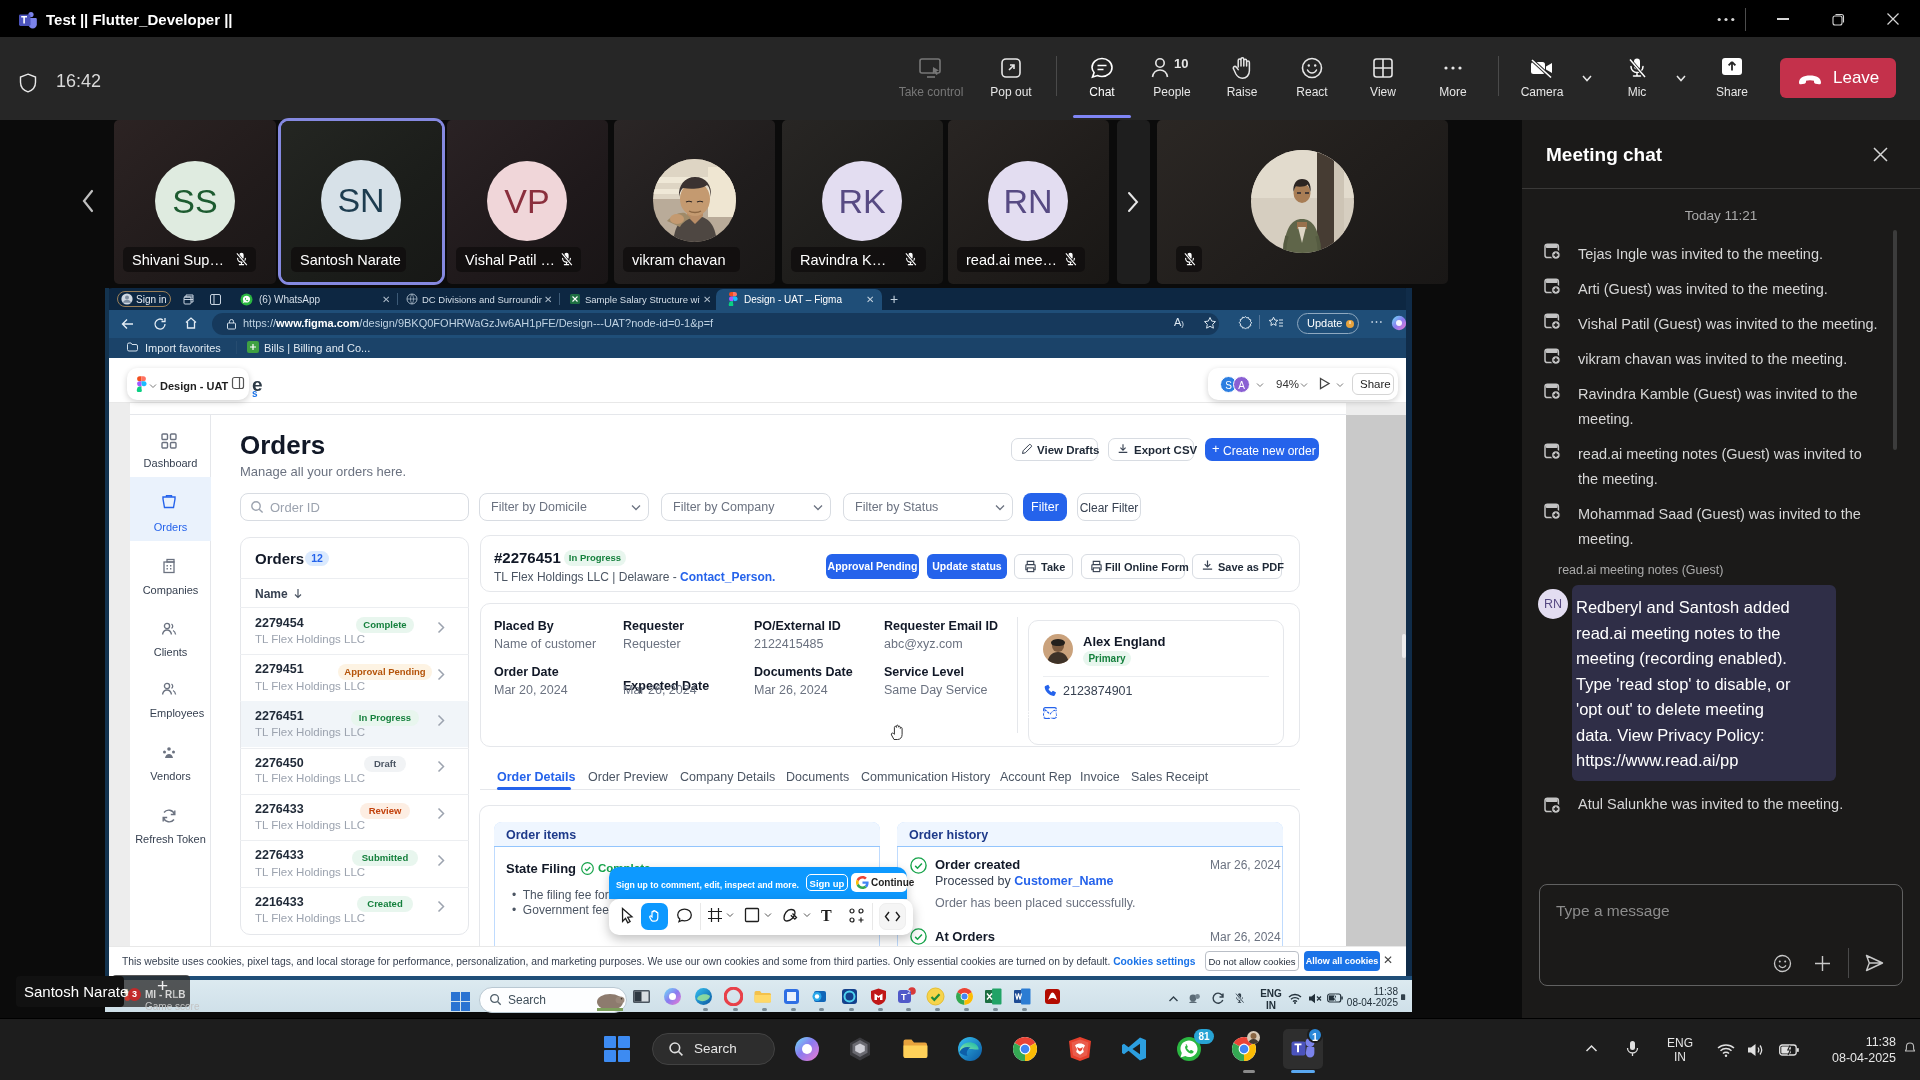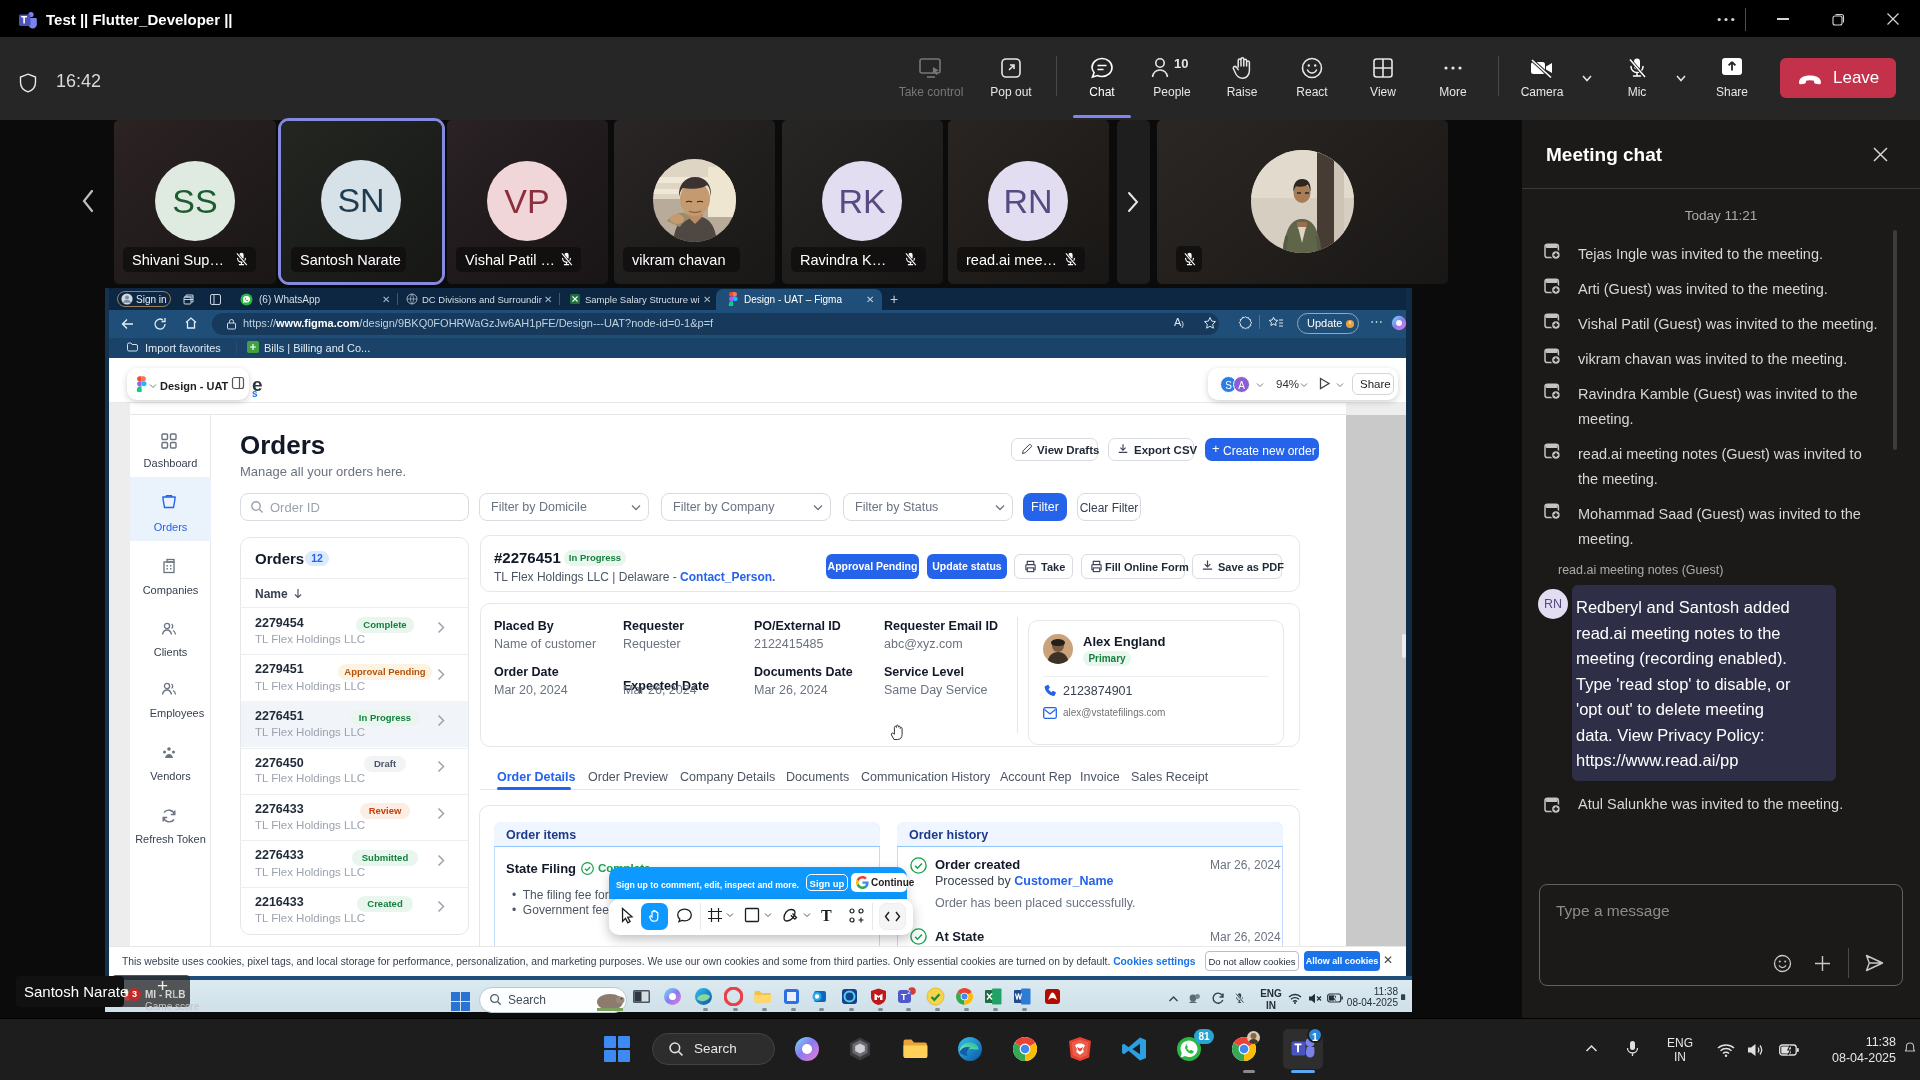--- a/index.html
+++ b/index.html
@@ -748,21 +748,21 @@
       <path d="M3 1.8 5 1a1 1 0 0 1 1.2.5l1 2a1 1 0 0 1-.3 1.2l-1 .8c.6 1.5 1.8 2.7 3.3 3.3l.8-1a1 1 0 0 1 1.2-.3l2 1A1 1 0 0 1 13.7 10l-.8 1.9c-.3.7-1 1.1-1.7 1C6.4 12.2 2.5 8.3 1.8 3.5c-.1-.7.4-1.4 1.2-1.7z" fill="#2563eb"></path>
     </svg>
   </div>
 <div class="ab" style="left:1063px;top:684px;color:#374151;font-size:12.5px">2123874901</div>
 <div class="ab" style="left:1043px;top:707px">
     <svg width="14" height="12" viewBox="0 0 14 12">
       <rect x="0.7" y="0.7" width="12.6" height="10.6" rx="1.5" fill="none" stroke="#2563eb" stroke-width="1.3"></rect>
       <path d="m1.5 2.5 5.5 4.5L12.5 2.5" fill="none" stroke="#2563eb" stroke-width="1.3"></path>
     </svg>
   </div>
-<div class="ab" style="left:1063px;top:707px;color:#737373;font-size:10px">alex@vstatefilings.com</div>
+<div class="ab" style="left:1026px;top:707px;color:#ffffff;font-size:12px">alex@vstatefilings.com</div>
 
 <div class="ab" style="left:888px;top:723px">
     <svg width="17" height="18" viewBox="0 0 17 18">
       <path d="M6 16.5 3.5 12c-.8-1.4.8-2.6 1.9-1.6l1 .9V4.4c0-1.5 2-1.5 2 0V3.2c0-1.4 2-1.4 2 0v1c0-1.3 1.9-1.3 1.9 0v1.2c0-1.2 1.8-1.2 1.8 0v6.1c0 2.8-1.7 5-4.6 5z" fill="#fff" stroke="#333" stroke-width="1"></path>
     </svg>
   </div>
 
 <div class="ab" style="left:480px;top:789px;width:820px;height:1px;background:#e5e7eb"></div>
 <div class="ab" style="left:497px;top:770px;color:#2563eb;font-size:12.5px;font-weight:700">Order Details</div>
 <div class="ab" style="left:497px;top:787px;width:74px;height:3px;background:#2563eb;border-radius:2px"></div>
@@ -802,21 +802,21 @@
 <div class="ab" style="left:935px;top:857px;color:#111827;font-size:13px;font-weight:700">Order created</div>
 <div class="ab" style="left:1210px;top:858px;color:#6b7280;font-size:12px">Mar 26, 2024</div>
 <div class="ab" style="left:935px;top:874px;color:#374151;font-size:12.5px">Processed by <span style="color:#2563eb;font-weight:700">Customer_Name</span></div>
 <div class="ab" style="left:935px;top:896px;color:#6b7280;font-size:12.5px">Order has been placed successfully.</div>
 <div class="ab" style="left:910px;top:928px">
     <svg width="17" height="17" viewBox="0 0 17 17">
       <circle cx="8.5" cy="8.5" r="7.6" fill="none" stroke="#16a34a" stroke-width="1.4"></circle>
       <path d="M5.2 8.9l2.3 2.3 4.4-4.7" fill="none" stroke="#16a34a" stroke-width="1.5"></path>
     </svg>
   </div>
-<div class="ab" style="left:935px;top:929px;color:#111827;font-size:13px;font-weight:700">At State</div>
+<div class="ab" style="left:935px;top:929px;color:#111827;font-size:13px;font-weight:700">At Orders</div>
 <div class="ab" style="left:1210px;top:930px;color:#6b7280;font-size:12px">Mar 26, 2024</div>
 
 <div class="ab" style="left:609px;top:867px;width:298px;height:32px;background:#0d99ff;border-radius:10px 10px 0 0;box-shadow:0 3px 10px rgba(0,0,0,.2)"></div>
 <div class="ab" style="left:616px;top:880px;color:#fff;font-size:8.7px;font-weight:700;white-space:nowrap">Sign up to comment, edit, inspect and more.</div>
 <div class="ab" style="left:806px;top:874px;width:42px;height:17px;border:1px solid #fff;border-radius:5px;color:#fff;font-size:9.5px;font-weight:700;text-align:center;line-height:17px;white-space:nowrap">Sign up</div>
 <div class="ab" style="left:851px;top:873px;width:56px;height:19px;background:#fff;border-radius:5px"></div>
 <div class="ab" style="left:856px;top:876px">
     <svg width="13" height="13" viewBox="0 0 48 48">
       <path fill="#ea4335" d="M24 9.5c3.5 0 6.6 1.2 9.1 3.6l6.8-6.8C35.8 2.4 30.3 0 24 0 14.6 0 6.5 5.4 2.6 13.2l7.9 6.2C12.4 13.5 17.7 9.5 24 9.5z"></path>
       <path fill="#4285f4" d="M46.5 24.5c0-1.6-.1-2.8-.4-4H24v8.5h12.7c-.3 2.1-1.6 5.3-4.7 7.4l7.7 6C44.2 38.2 46.5 32 46.5 24.5z"></path>

